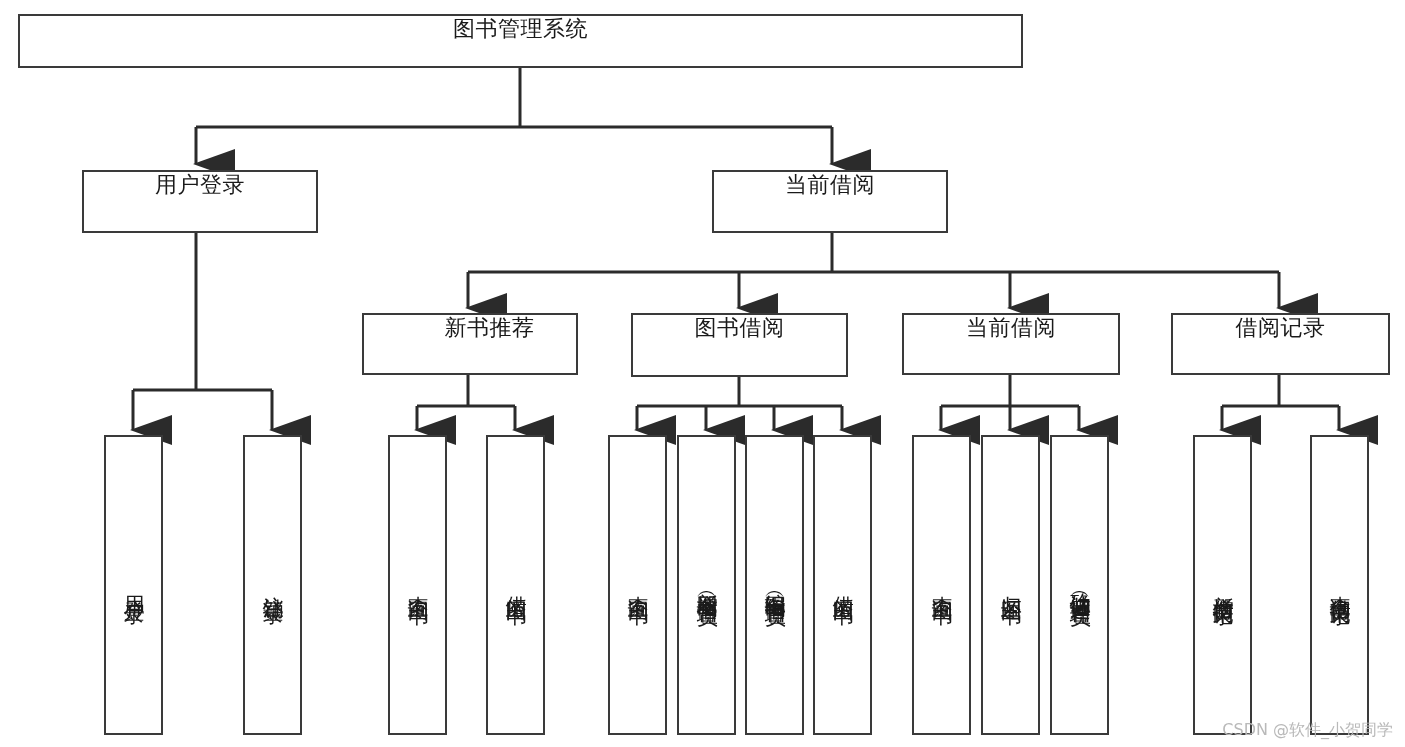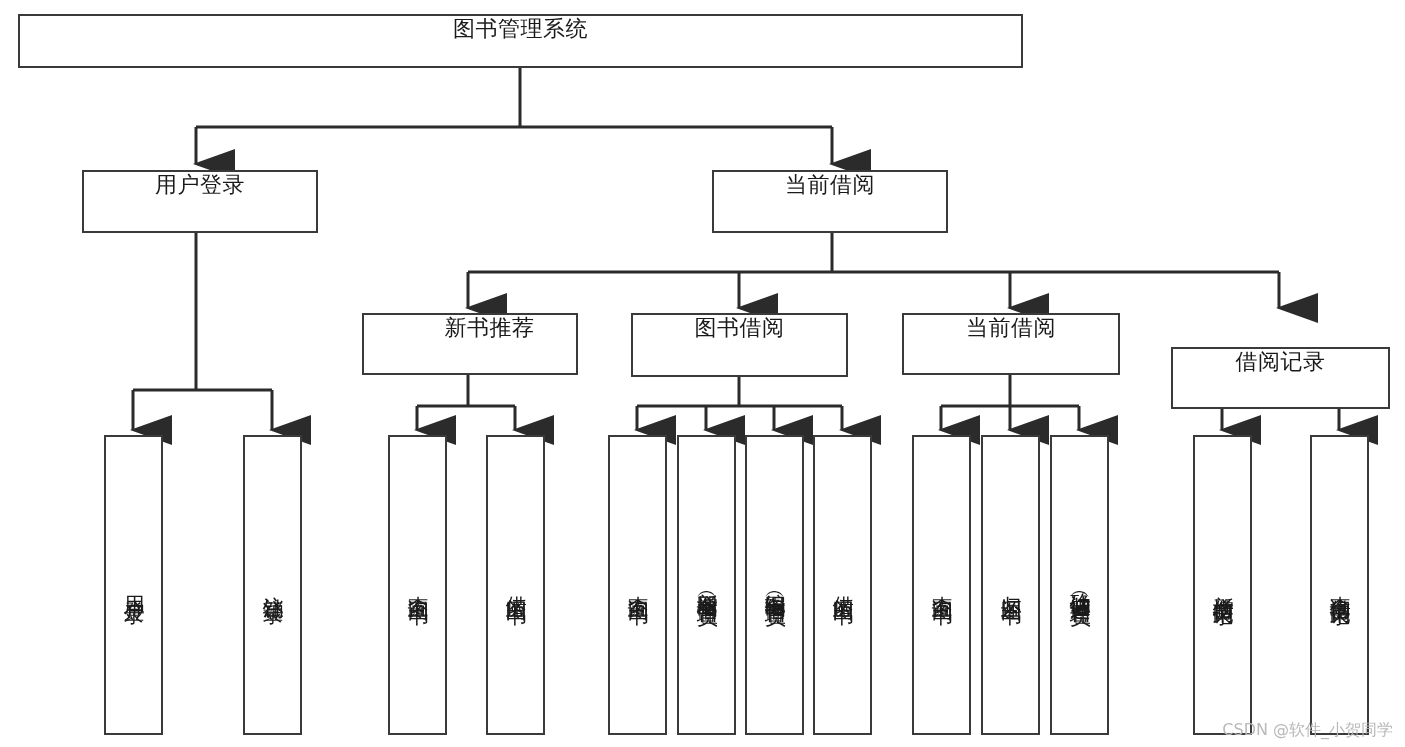--- a/index.html
+++ b/index.html
@@ -132,21 +132,21 @@
 
   <div class="node h-node" style="left:362px;top:313px;width:216px;height:62px;padding-left:39px;">
     <span class="lbl">新书推荐</span>
   </div>
   <div class="node h-node" style="left:631px;top:313px;width:217px;height:64px;">
     <span class="lbl">图书借阅</span>
   </div>
   <div class="node h-node" style="left:902px;top:313px;width:218px;height:62px;">
     <span class="lbl">当前借阅</span>
   </div>
-  <div class="node h-node" style="left:1171px;top:313px;width:219px;height:62px;margin-top:34px;">
+  <div class="node h-node" style="left:1171px;top:313px;width:219px;height:62px;">
     <span class="lbl">借阅记录</span>
   </div>
 
   <div class="node v-node" style="left:104px;top:435px;width:59px;height:300px;">
     <span class="lbl">用户登录</span>
   </div>
   <div class="node v-node" style="left:243px;top:435px;width:59px;height:300px;">
     <span class="lbl">注销登录</span>
   </div>
 

